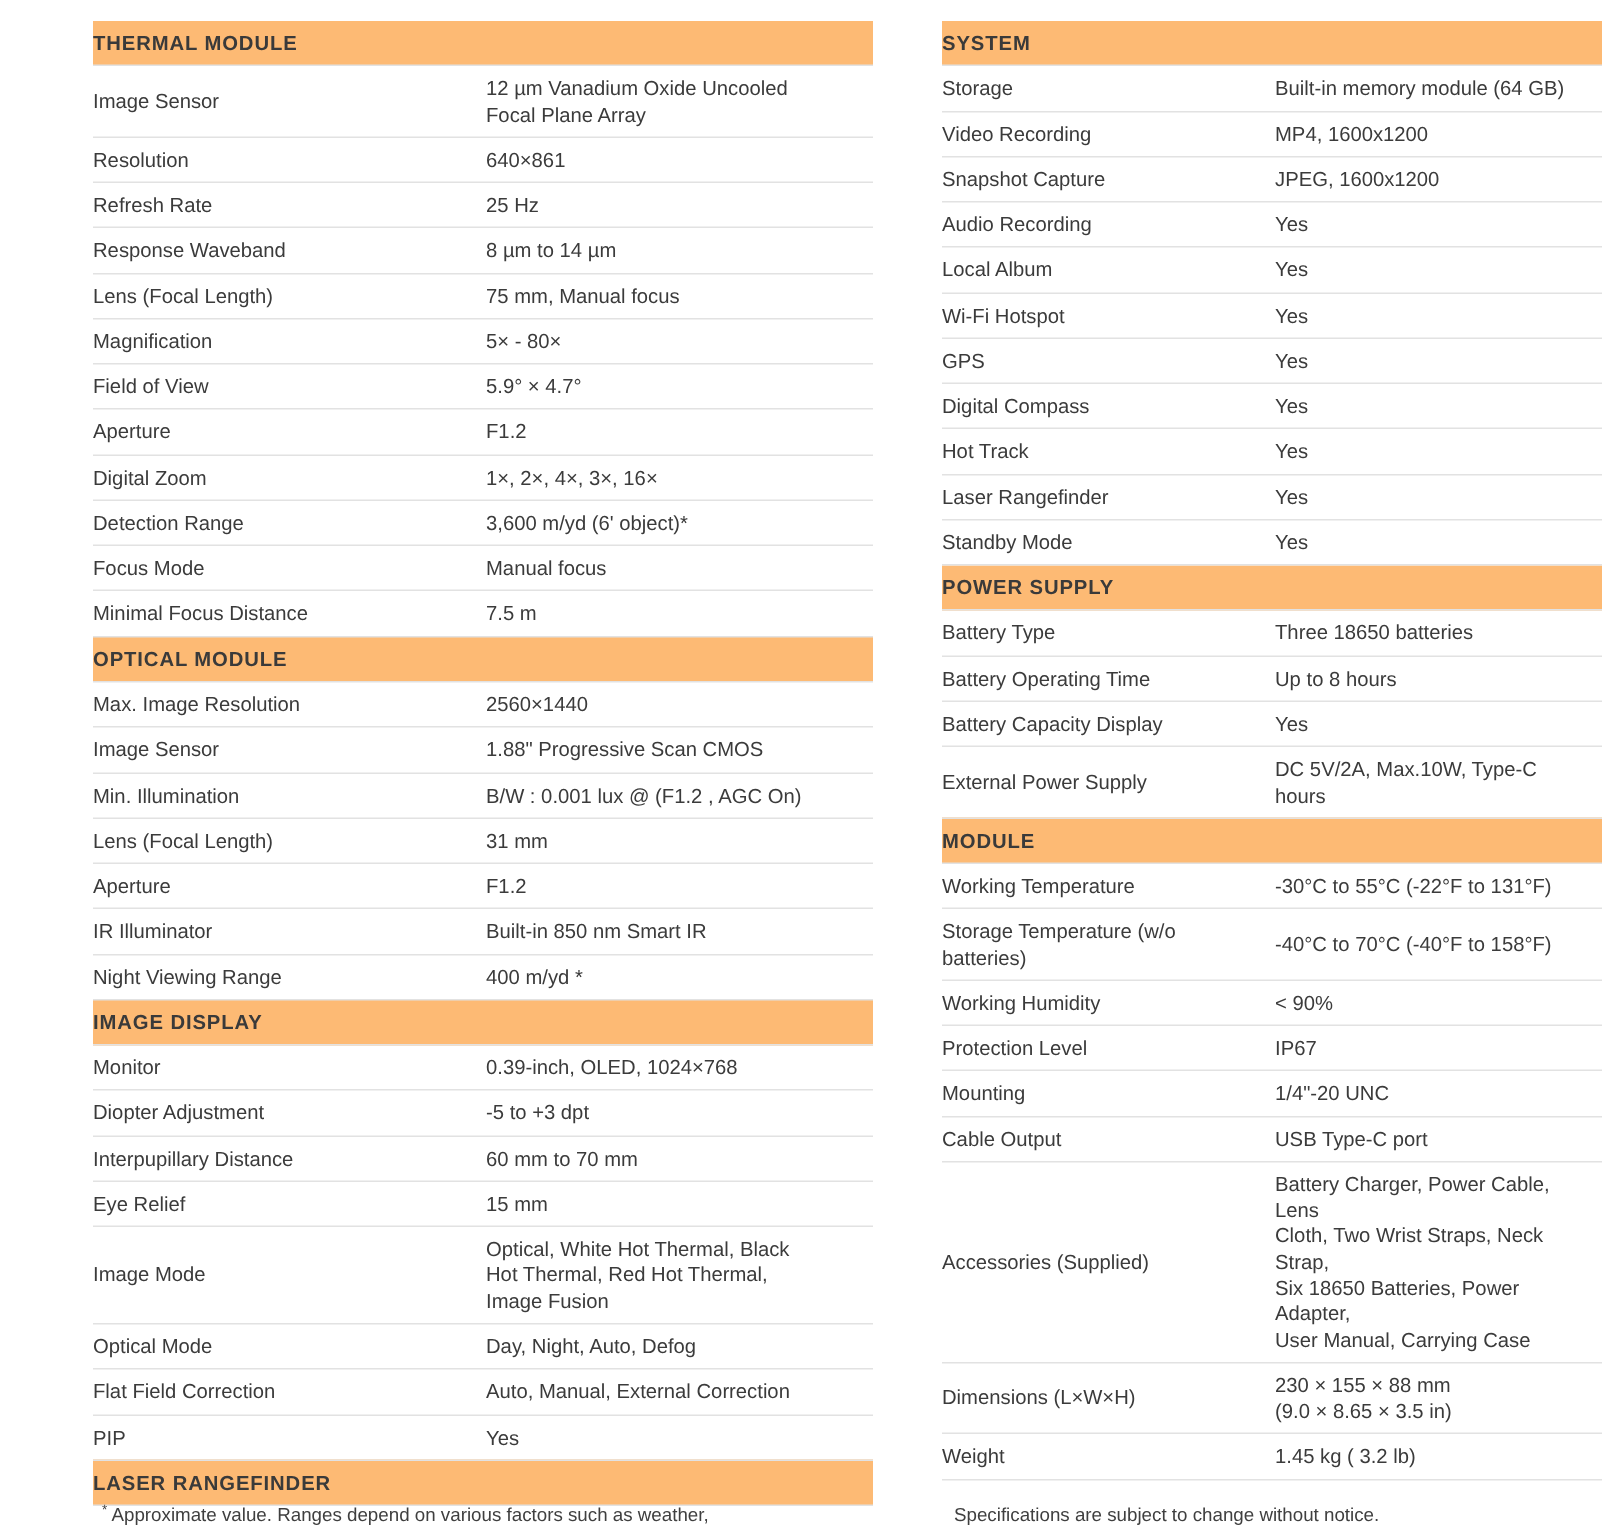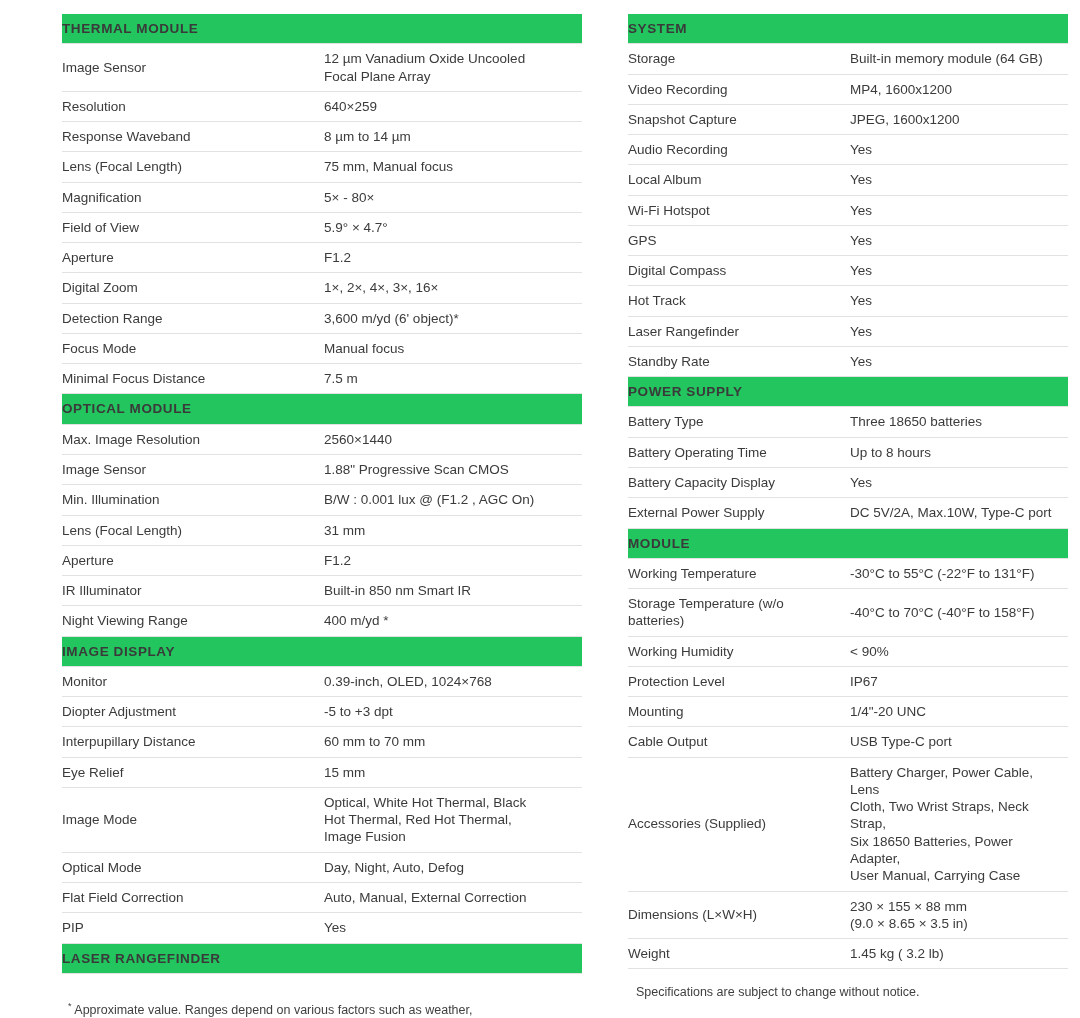--- a/index.html
+++ b/index.html
@@ -35,21 +35,21 @@
     table-layout: fixed;
   }
   table.spec td {
     vertical-align: middle;
     font-size: 13.5px;
     line-height: 1.28;
     padding: 6px 6px 6px 0;
     border-bottom: 1px solid #e2e2e2;
   }
   .section-row td {
-    background: #22c55e;
+    background: #fdba74;
     border-bottom: 1px solid #cfcfcf;
     border-top: 1px solid #cfcfcf;
     padding: 5px 0 5px 0;
   }
   .section-title {
     font-size: 14px;
     font-weight: bold;
     letter-spacing: 0.6px;
     color: #3a3a3a;
     padding-left: 18px;
@@ -98,21 +98,25 @@
           <tr class="section-row first-sec">
             <td colspan="2" class="section-title">THERMAL MODULE</td>
           </tr>
           <tr>
             <td class="label">Image Sensor</td>
             <td class="value nowrap-multi">12 µm Vanadium Oxide Uncooled
 Focal Plane Array</td>
           </tr>
           <tr>
             <td class="label">Resolution</td>
-            <td class="value nowrap-multi">640×259</td>
+            <td class="value nowrap-multi">640×861</td>
+          </tr>
+          <tr>
+            <td class="label">Refresh Rate</td>
+            <td class="value nowrap-multi">25 Hz</td>
           </tr>
           <tr>
             <td class="label">Response Waveband</td>
             <td class="value nowrap-multi">8 µm to 14 µm</td>
           </tr>
           <tr>
             <td class="label">Lens (Focal Length)</td>
             <td class="value nowrap-multi">75 mm, Manual focus</td>
           </tr>
           <tr>
@@ -262,41 +266,41 @@
           </tr>
           <tr>
             <td class="label">Hot Track</td>
             <td class="value nowrap-multi">Yes</td>
           </tr>
           <tr>
             <td class="label">Laser Rangefinder</td>
             <td class="value nowrap-multi">Yes</td>
           </tr>
           <tr>
-            <td class="label">Standby Rate</td>
+            <td class="label">Standby Mode</td>
             <td class="value nowrap-multi">Yes</td>
           </tr>
           <tr class="section-row">
             <td colspan="2" class="section-title">POWER SUPPLY</td>
           </tr>
           <tr>
             <td class="label">Battery Type</td>
             <td class="value nowrap-multi">Three 18650 batteries</td>
           </tr>
           <tr>
             <td class="label">Battery Operating Time</td>
             <td class="value nowrap-multi">Up to 8 hours</td>
           </tr>
           <tr>
             <td class="label">Battery Capacity Display</td>
             <td class="value nowrap-multi">Yes</td>
           </tr>
           <tr>
             <td class="label">External Power Supply</td>
-            <td class="value nowrap-multi">DC 5V/2A, Max.10W, Type-C port</td>
+            <td class="value nowrap-multi">DC 5V/2A, Max.10W, Type-C hours</td>
           </tr>
           <tr class="section-row">
             <td colspan="2" class="section-title">MODULE</td>
           </tr>
           <tr>
             <td class="label">Working Temperature</td>
             <td class="value nowrap-multi">-30°C to 55°C (-22°F to 131°F)</td>
           </tr>
           <tr>
             <td class="label">Storage Temperature (w/o batteries)</td>

